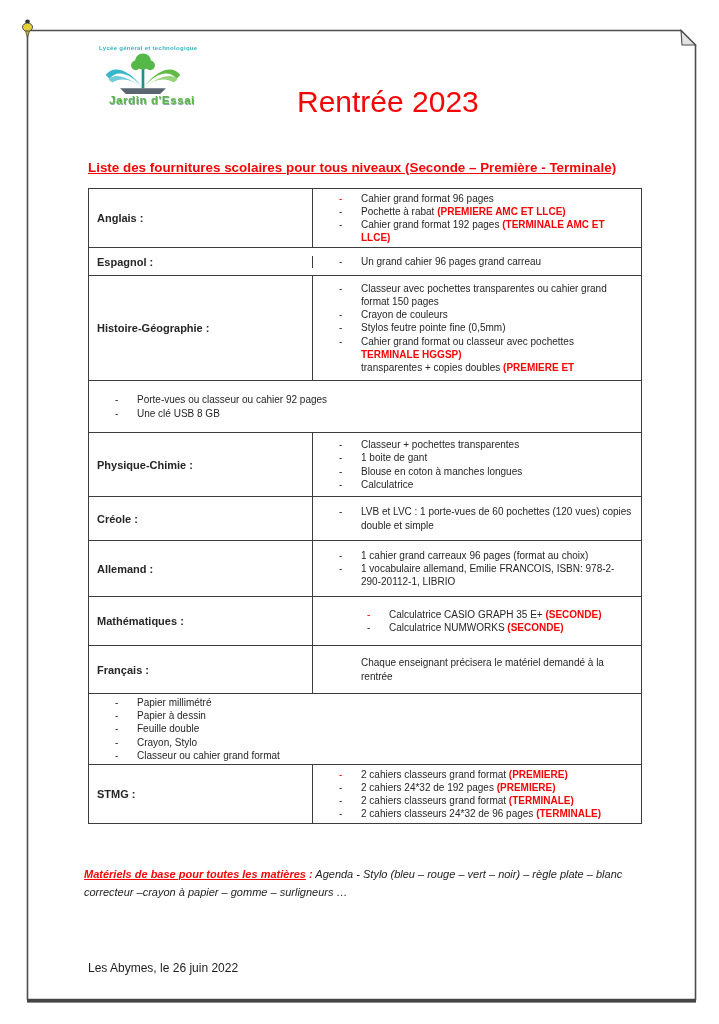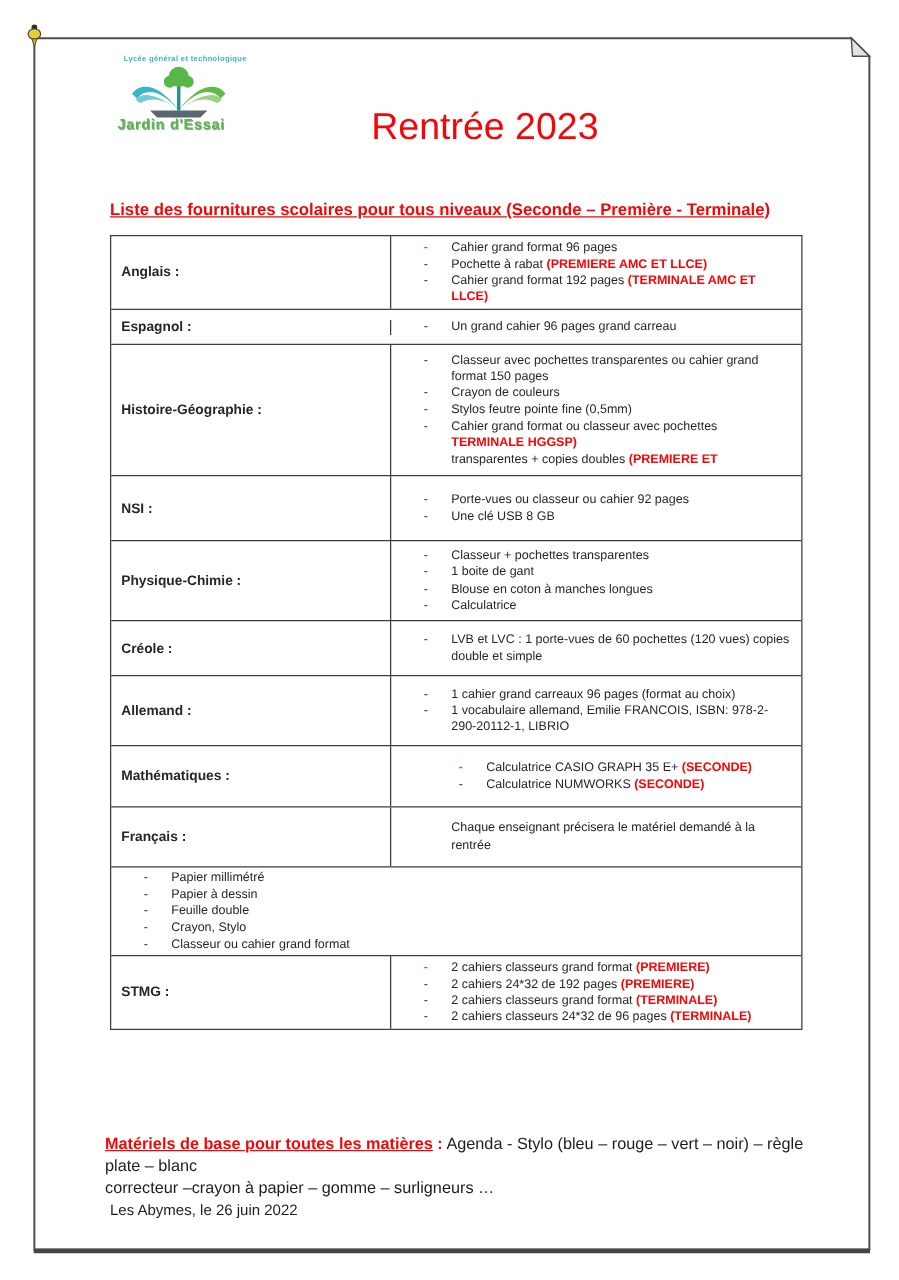--- a/index.html
+++ b/index.html
@@ -8,21 +8,21 @@
   body {
     width:719px; height:1024px; position:relative; overflow:hidden;
     background:#ffffff; color:var(--ink);
     font-family:"Liberation Sans", sans-serif;
   }
   .frame-svg { position:absolute; left:0; top:0; }
 
   .logo-top { position:absolute; left:99px; top:45px; font-size:6px; letter-spacing:.3px;
               color:var(--teal); font-weight:bold; }
   .logo-book { position:absolute; left:104px; top:52px; }
-  .logo-name { position:absolute; left:94px; top:94px; font-size:11.5px; font-weight:bold;
+  .logo-name { position:absolute; left:109px; top:94px; font-size:11.5px; font-weight:bold;
                color:var(--green); letter-spacing:.6px; text-shadow:.7px .7px 0 #93a7ad; }
 
   .title { position:absolute; left:297px; top:85px; font-size:30px; color:var(--red); }
 
   .heading { position:absolute; left:88px; top:160px; font-size:13.4px; font-weight:bold;
              color:var(--red); text-decoration:underline; white-space:nowrap; }
 
   .table { position:absolute; left:88px; top:188px; width:554px;
            border:1.6px solid var(--line); }
   .row { display:flex; border-bottom:1.5px solid var(--line); }
@@ -31,21 +31,21 @@
                   display:flex; align-items:center; padding-left:8px;
                   font-size:11px; font-weight:bold; }
   .items-cell { flex:1; display:flex; flex-direction:column; justify-content:center;
                 font-size:10px; line-height:13.2px; padding:3px 0 3px 0; }
   .line { position:relative; padding-left:48px; white-space:nowrap; }
   .dash { position:absolute; left:26px; top:0; }
   .dash.red { color:var(--red); }
   .seg-red { color:var(--red); font-weight:bold; }
 
   .note { position:absolute; left:84px; top:866px; width:580px;
-          font-size:13px; line-height:17.5px; color:#1d1d1d;margin-top:40px; }
+          font-style:italic; font-size:11px; line-height:17.5px; color:#1d1d1d; }
   .note-lead { color:var(--red); font-weight:bold; text-decoration:underline; }
   .note-colon { color:var(--red); font-weight:bold; }
 
   .date { position:absolute; left:88px; top:961px; width:553px; text-align:left;
           font-size:12px; color:#1d1d1d; }
 </style>
 </head>
 <body>
 
 <svg class="frame-svg" width="719" height="1024" viewBox="0 0 719 1024" aria-hidden="true">
@@ -116,21 +116,20 @@
           <div class="line"><span class="dash">-</span><span>Stylos feutre pointe fine (0,5mm)</span></div>
         </div>
         <div class="item">
           <div class="line"><span class="dash">-</span><span>Cahier grand format ou classeur avec pochettes</span></div>
           <div class="line"><span class="seg-red">TERMINALE HGGSP)</span></div>
           <div class="line"><span>transparentes + copies doubles </span><span class="seg-red">(PREMIERE ET</span></div>
         </div>
       </div>
     </div>
     <div class="row" style="height: 52px;">
-      <div class="subject-cell">NSI :</div>
       <div class="items-cell">
         <div class="item">
           <div class="line"><span class="dash">-</span><span>Porte-vues ou classeur ou cahier 92 pages</span></div>
         </div>
         <div class="item">
           <div class="line"><span class="dash">-</span><span>Une clé USB 8 GB</span></div>
         </div>
       </div>
     </div>
     <div class="row" style="height: 64px;">

